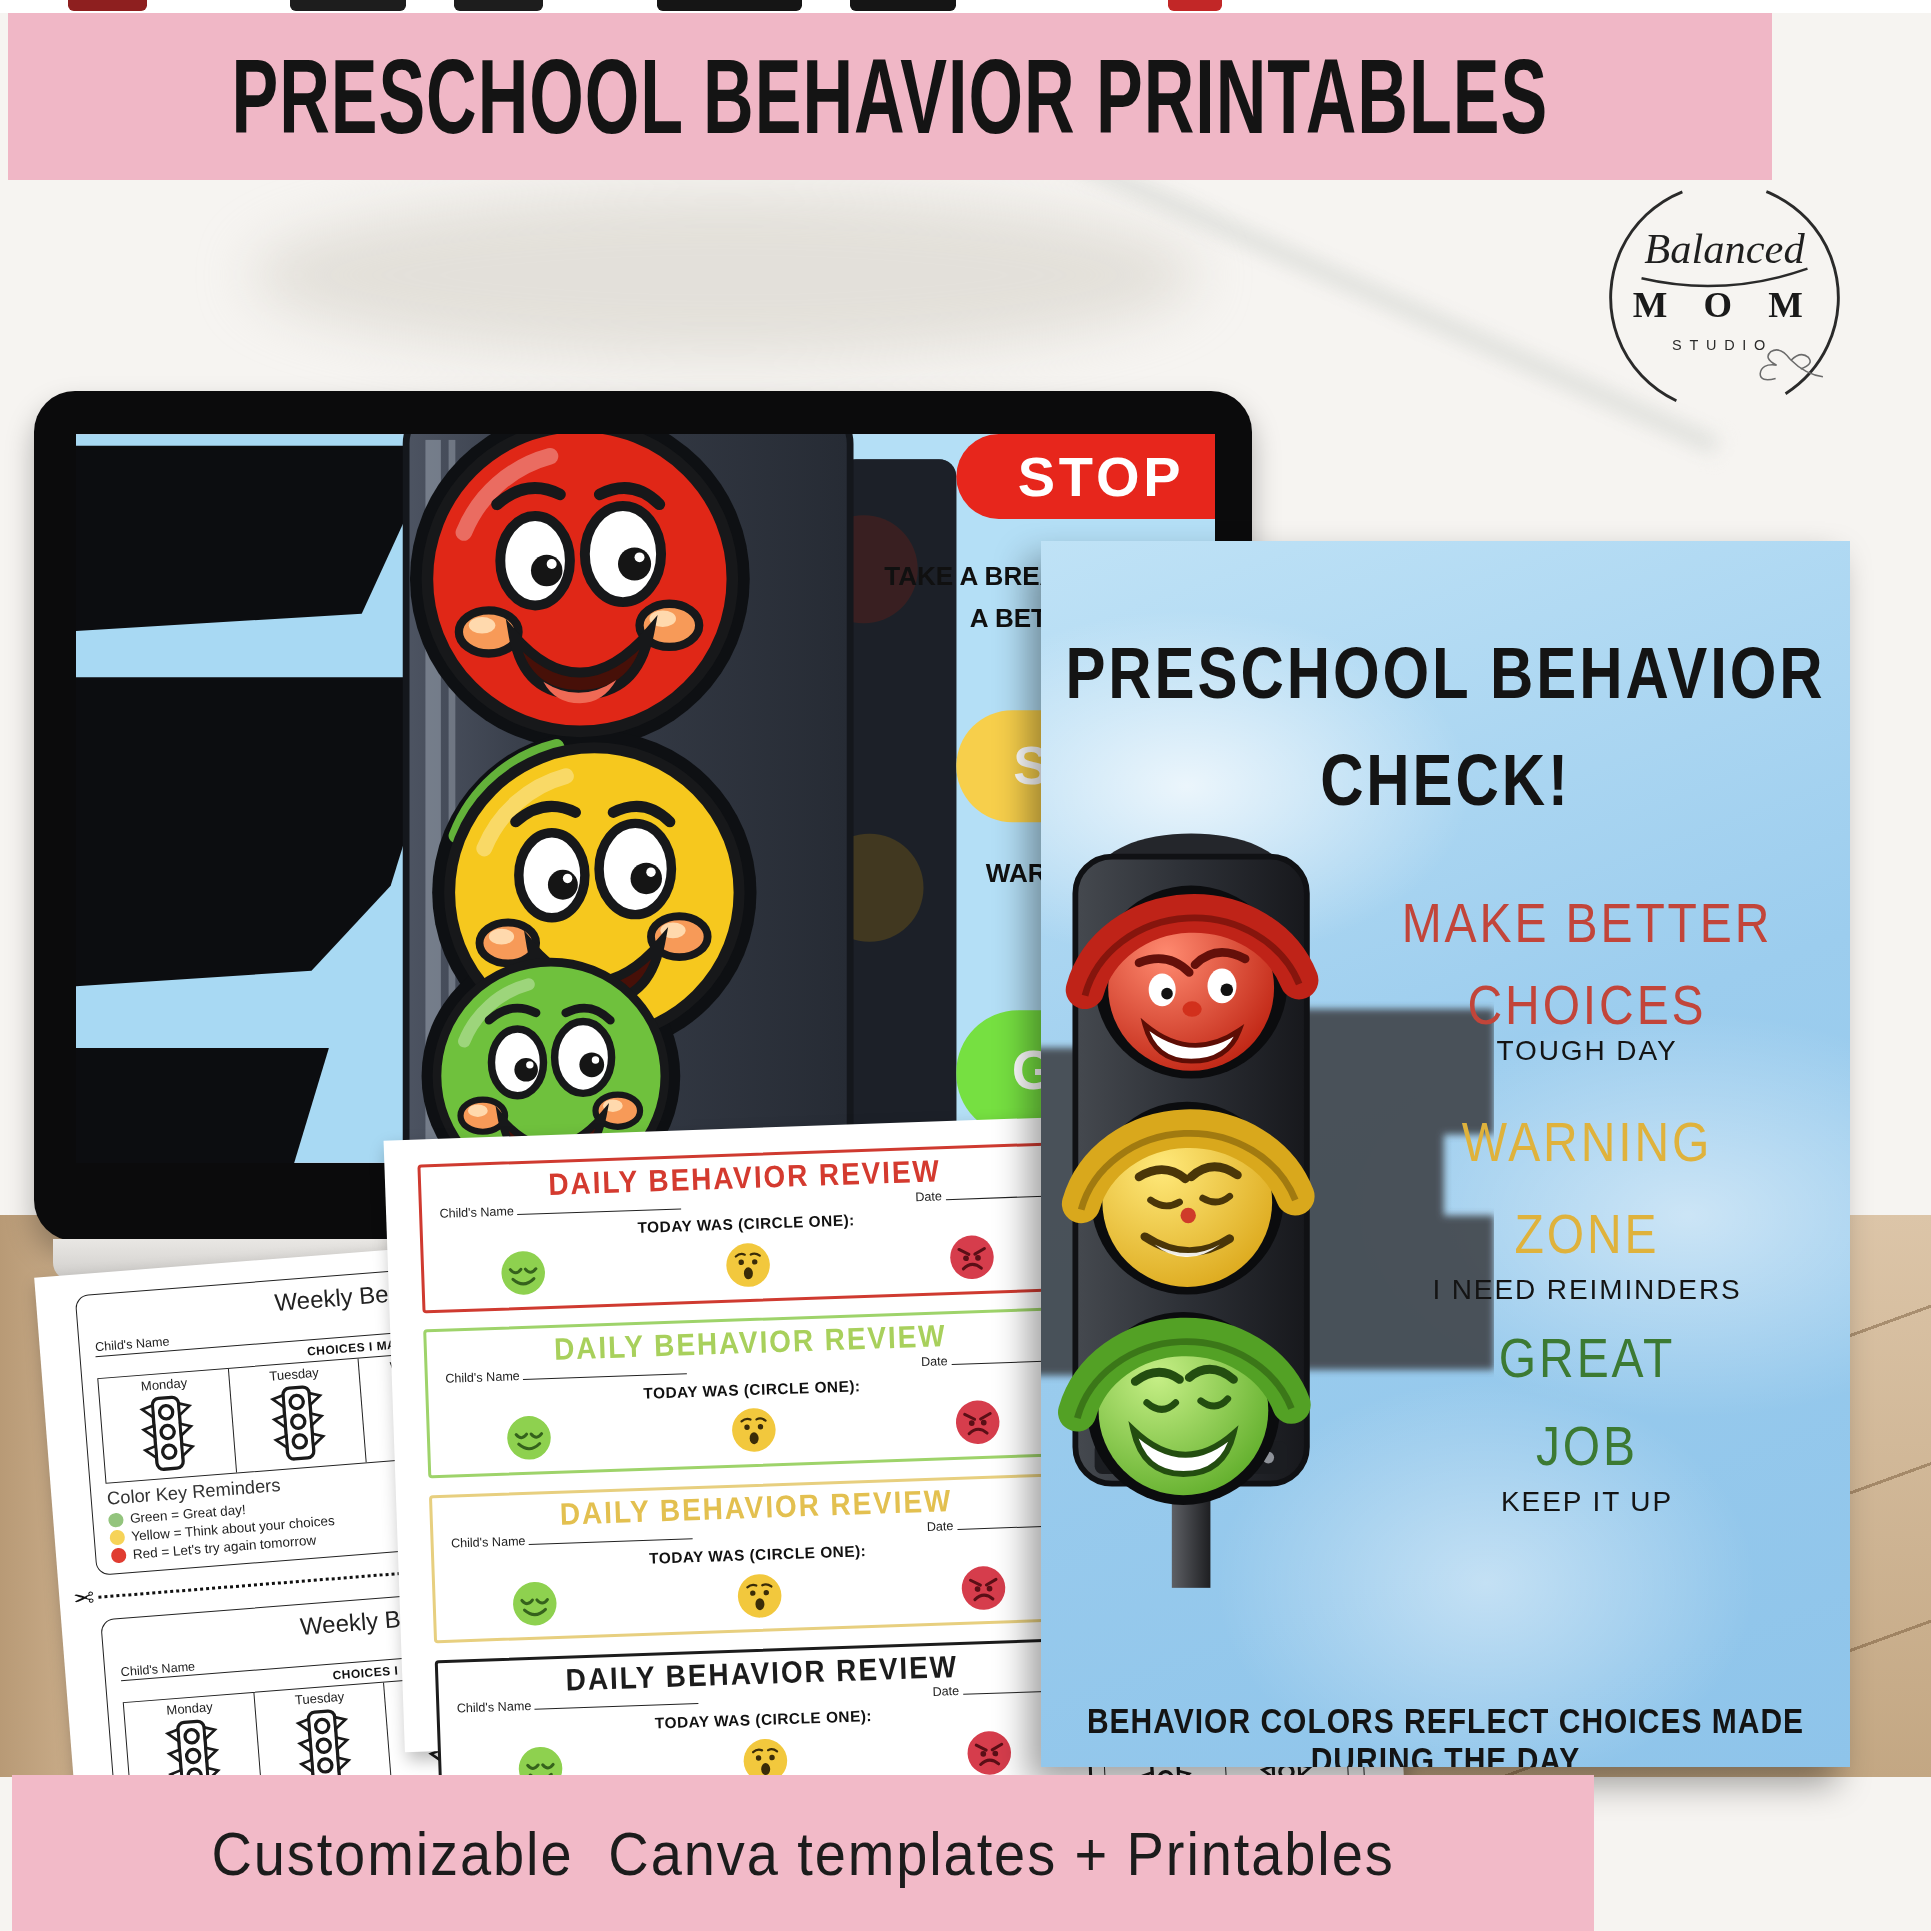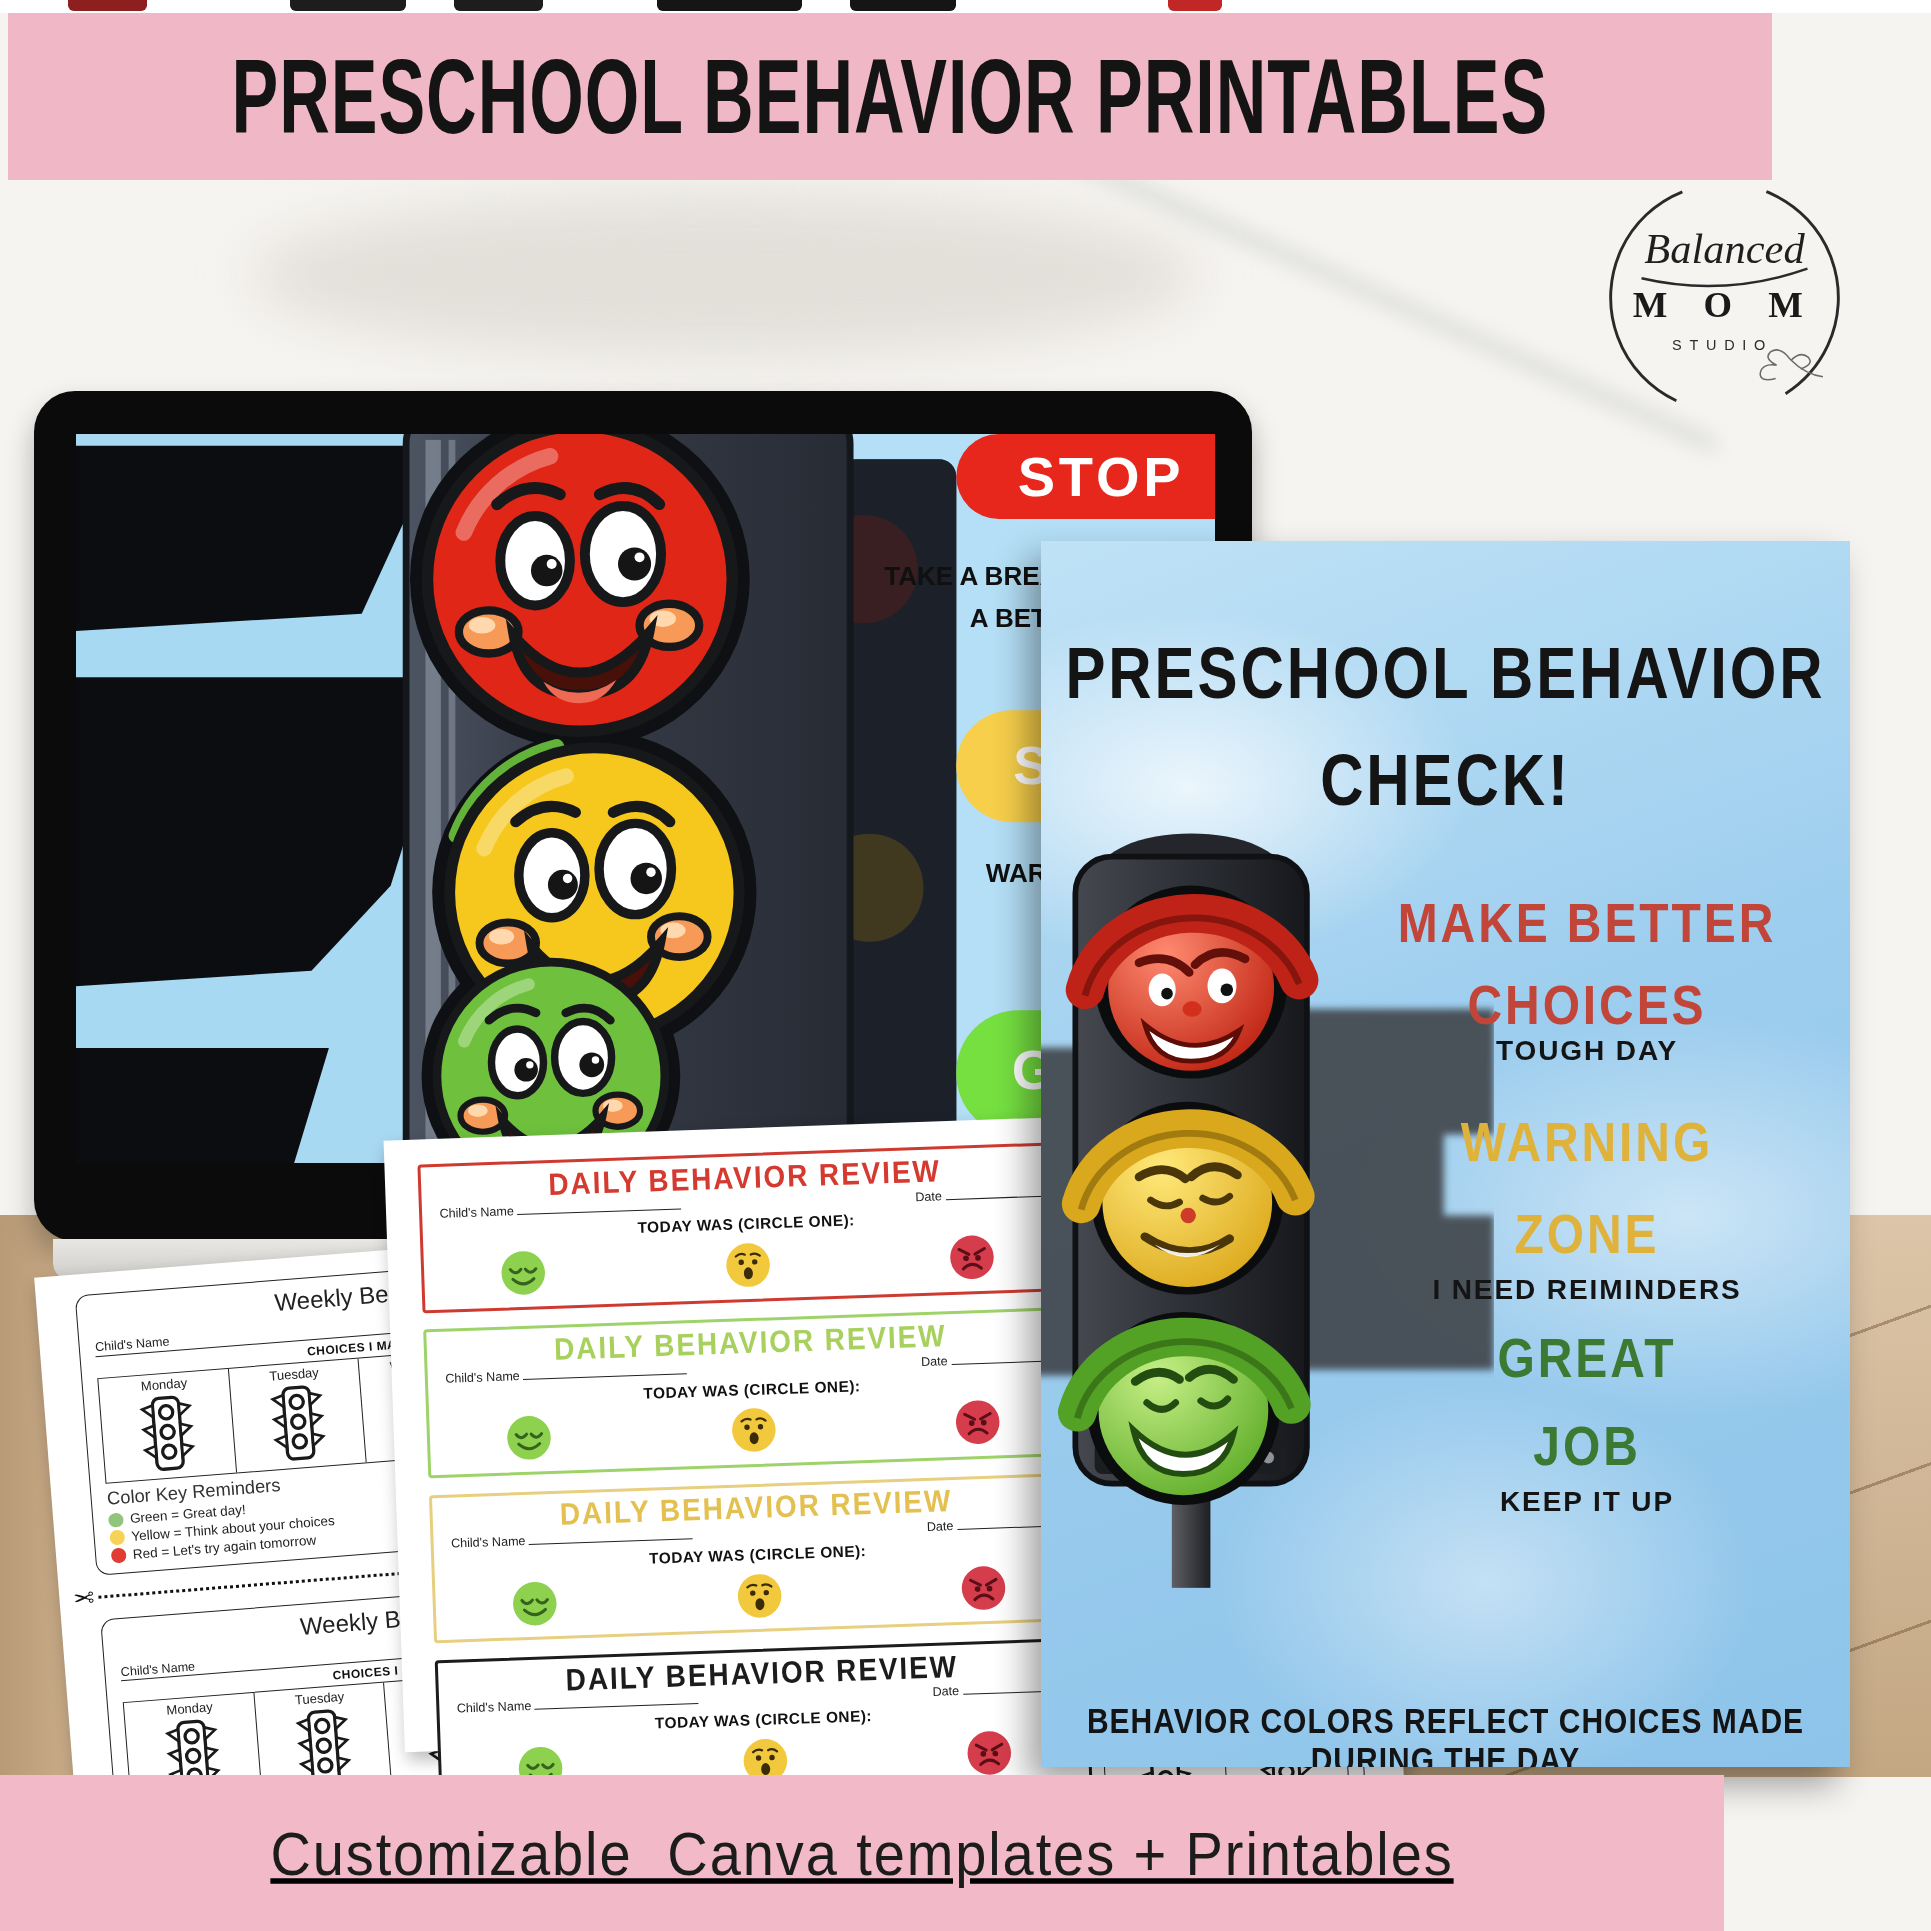--- a/index.html
+++ b/index.html
@@ -18,22 +18,22 @@
   .floor-edge{position:absolute;left:0;top:1215px;width:83px;height:562px;
          background:linear-gradient(90deg,#b89a76,#cbae8b);border-right:2.9px solid rgba(80,50,20,.45);}
 
   
   .top-strip{position:absolute;left:0;top:0;width:1931px;height:12.6px;background:#fff;}
   .top-strip div{position:absolute;top:0;height:10.6px;border-radius:0 0 5.8px 5.8px;}
   .banner{position:absolute;left:7.7px;top:12.6px;width:1764px;height:167px;
           display:flex;align-items:center;justify-content:center;}
   .banner-title{font-weight:900;font-size:73px;letter-spacing:1px;color:#141414;
           transform:scaleY(1.45) scaleX(0.96);white-space:nowrap;}
-  .caption-strip{position:absolute;left:0;top:1775px;width:1724px;height:156px;
-          display:flex;align-items:center;justify-content:center;text-decoration:underline;}
+  .caption-strip{position:absolute;left:12px;top:1775px;width:1582px;height:156px;
+          display:flex;align-items:center;justify-content:center;}
   .caption-text{font-size:56px;color:#1c1c1c;letter-spacing:1.9px;font-weight:500;
           transform:scaleY(1.1);white-space:pre;}
 
   
   .logo{position:absolute;left:1601px;top:170px;width:247px;height:259px;}
 
   
   .laptop{position:absolute;left:34px;top:391px;width:1218px;height:850px;
           background:#0b0b0c;border-radius:41px;box-shadow:0 15.4px 29px rgba(0,0,0,.28);}
   .laptop-stand{position:absolute;left:53px;top:1239px;width:1180px;height:41px;
@@ -48,21 +48,21 @@
           background:
             radial-gradient(406px 251px at 18% 20%, rgba(255,255,255,.75), rgba(255,255,255,0) 70%),
             radial-gradient(483px 290px at 80% 55%, rgba(255,255,255,.5), rgba(255,255,255,0) 70%),
             radial-gradient(386px 290px at 55% 85%, rgba(255,255,255,.45), rgba(255,255,255,0) 70%),
             linear-gradient(160deg,#bfe2f6 0%,#9ccdee 45%,#8ec4ea 100%);
           box-shadow:-13.5px 17.4px 33px rgba(0,0,0,.38);}
   .poster-title{position:absolute;left:0;width:100%;text-align:center;color:#141414;
           font-weight:900;transform:scaleY(1.2);letter-spacing:2.9px;}
   .pt1{top:98px;font-size:60px;}
   .pt2{top:205px;font-size:60px;}
-  .p-sec{position:absolute;width:406px;left:343px;text-align:center;font-weight:700;}
+  .p-sec{position:absolute;width:406px;left:343px;text-align:center;font-weight:400;}
   .p-h{font-size:48px;letter-spacing:2.9px;transform:scaleY(1.15);}
   .p-s{font-size:28px;color:#141414;letter-spacing:1.9px;}
   .poster-footer{position:absolute;left:0;top:1166px;width:100%;text-align:center;
           font-size:30px;font-weight:900;color:#141414;letter-spacing:1px;transform:scaleY(1.15);}
   .poster-light{position:absolute;left:-9.7px;top:275px;width:463px;height:772px;}
 
   
   .page{position:absolute;background:#ffffff;box-shadow:2.9px 7.7px 17.4px rgba(0,0,0,.28);}
   .page-left{left:53px;top:1247px;width:765px;height:510px;transform:rotate(-4.5deg);padding:21px 39px;}
   .page-right{left:673px;top:1270px;width:718px;height:541px;transform:rotate(-3deg);padding:27px 39px;}

